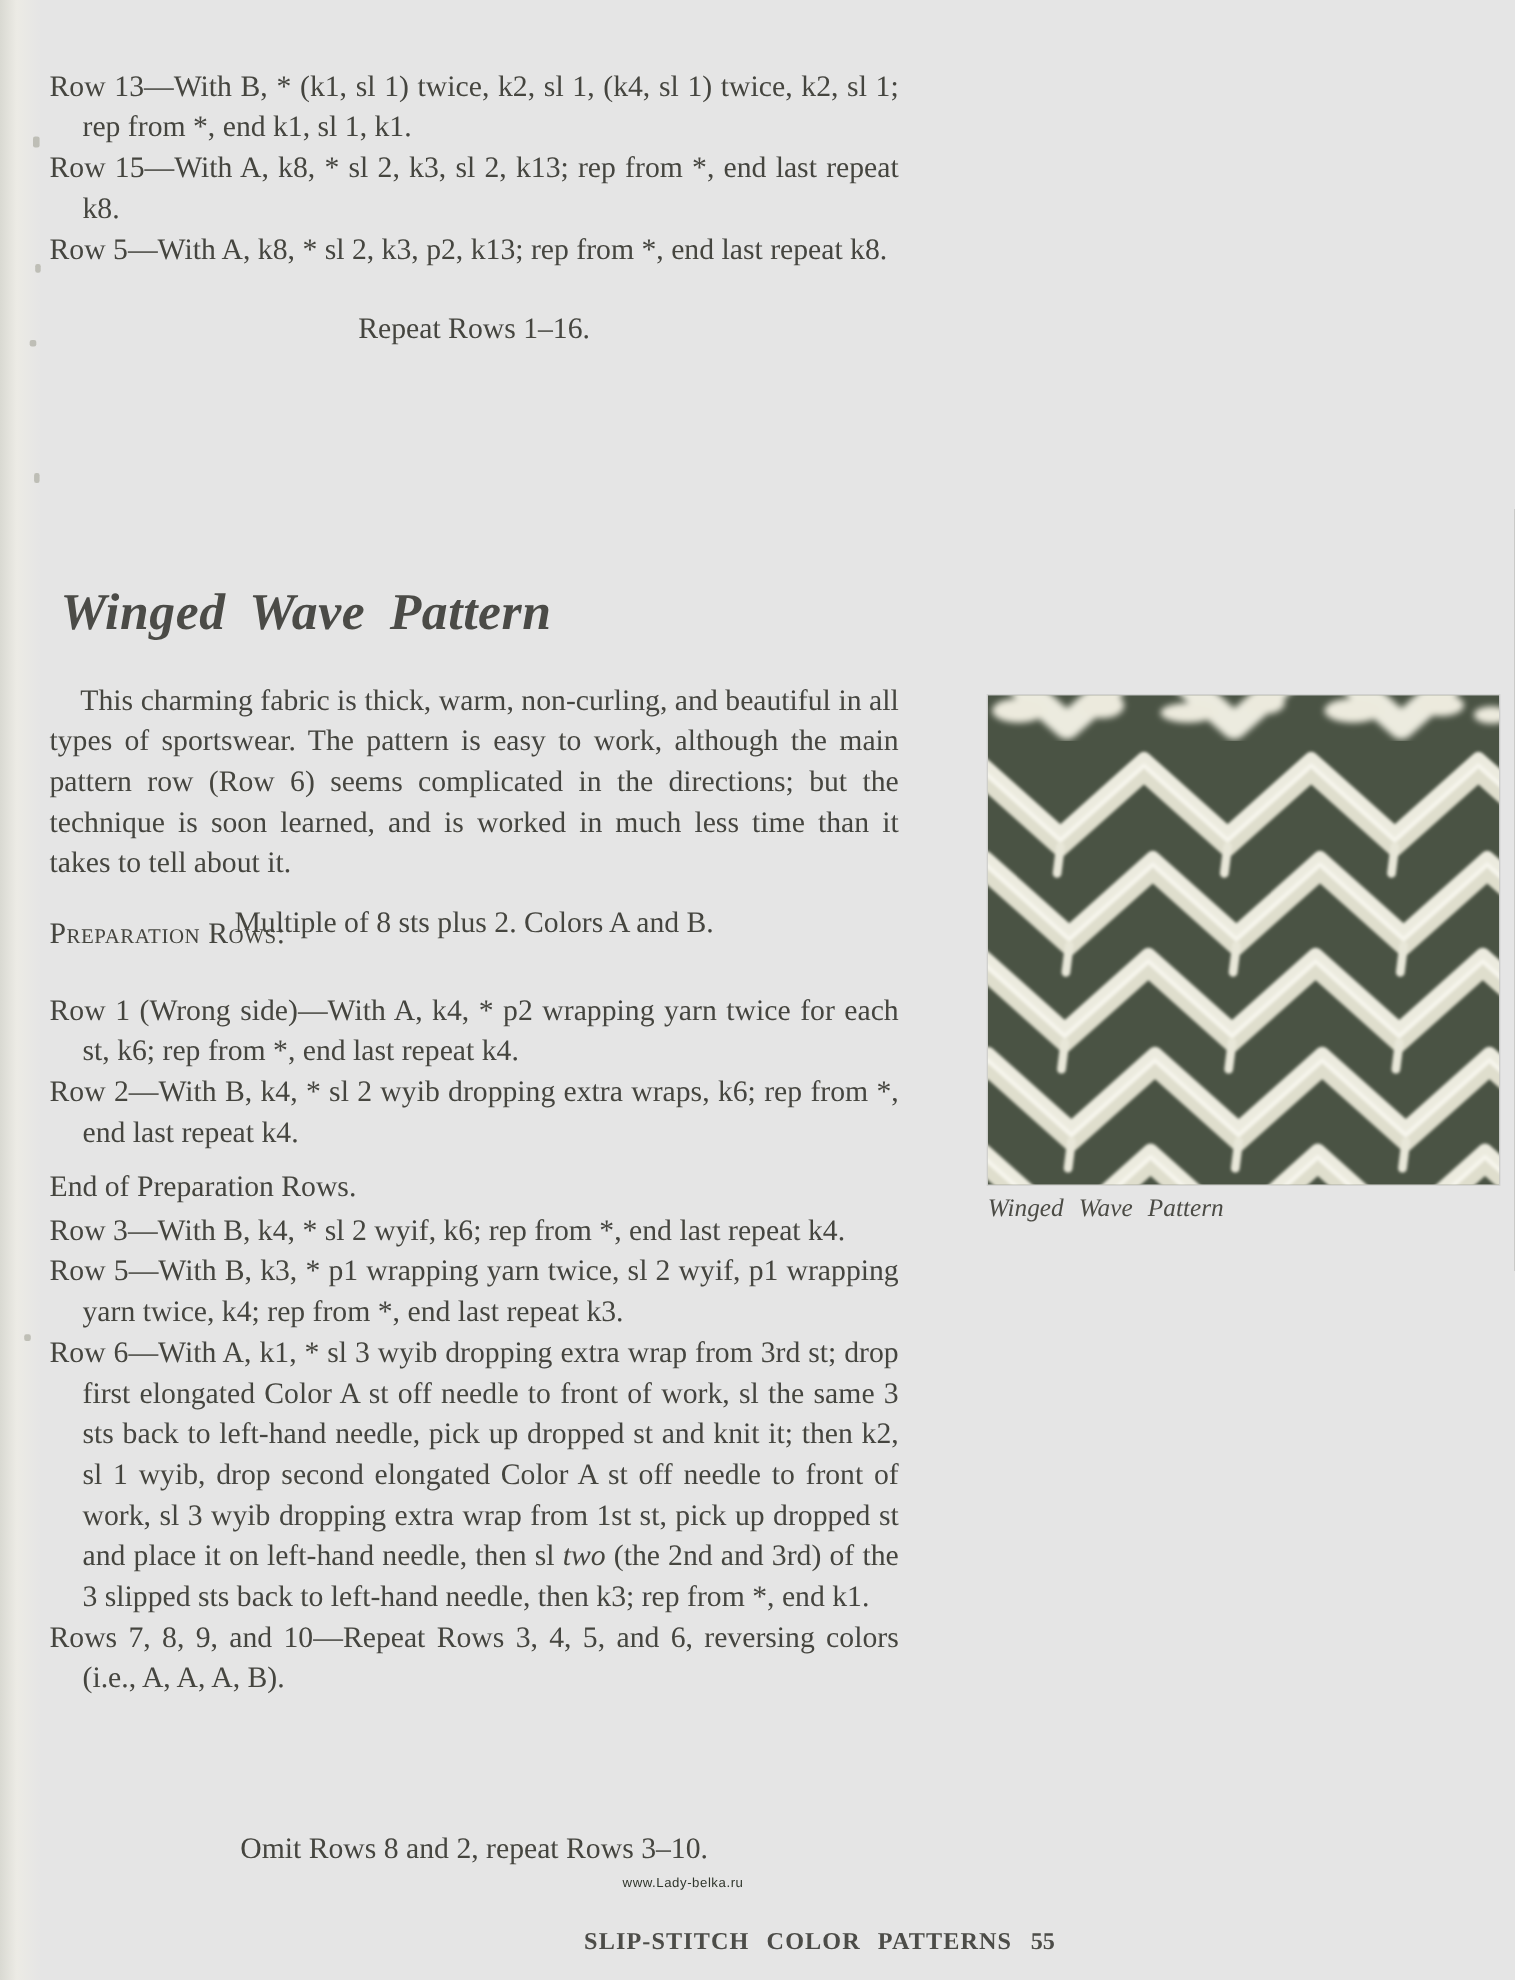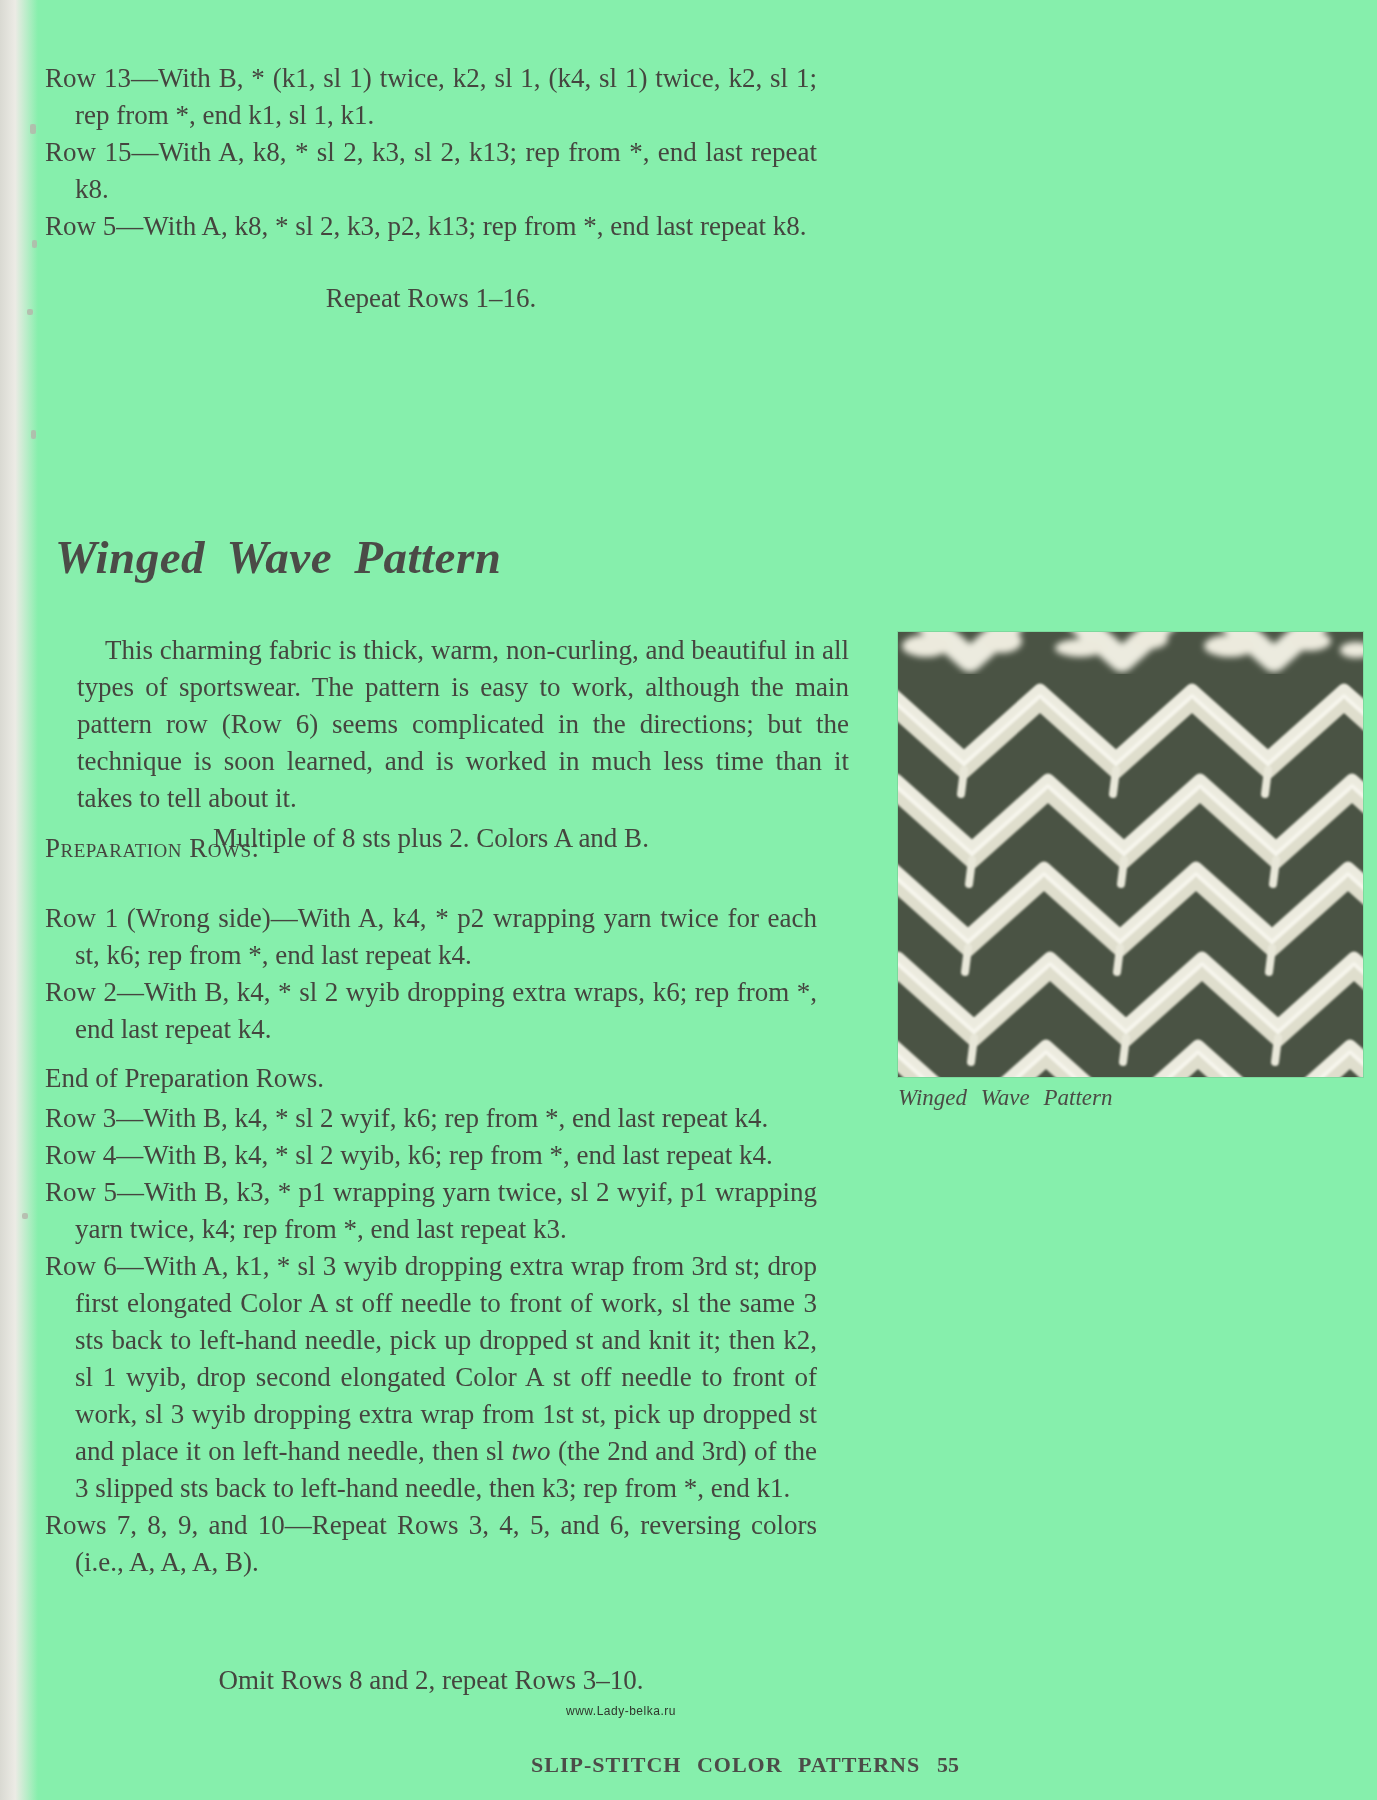--- a/index.html
+++ b/index.html
@@ -1,21 +1,21 @@
 <!DOCTYPE html>
 <html><head>
 <meta charset="utf-8">
 <style>
   html,body{margin:0;padding:0;}
   body{background:#9a9a96;}
   .page{
     position:relative;
     width:1377px;height:1800px;
     margin:0 auto;
-    background:#86efac;
+    background:#e5e5e5;
     overflow:hidden;
     font-family:"Liberation Serif","DejaVu Serif",serif;
     color:#45453f;
   }
   
   .edge-shadow{
     position:absolute;left:0;top:0;width:38px;height:1800px;
     background:linear-gradient(to right,#d9d9d2 0%,#ecebe5 40%,rgba(251,250,245,0) 100%);
   }
   .speck{position:absolute;background:#b4b4aa;border-radius:2px;opacity:.8;}
@@ -26,21 +26,21 @@
   .centered-note{margin:0;text-align:center;text-indent:0;padding:0;}
 
   .top-rows{top:60px;}
   .repeat-note{top:280px;}
 
   .article-title{
     position:absolute;left:55px;top:526px;margin:0;
     font-size:47px;line-height:62px;font-style:italic;font-weight:bold;
     color:#4b4b47;word-spacing:10px;letter-spacing:0.5px;
   }
-  .intro{top:632px;margin-left:32px;}
+  .intro{top:618px;}
   .intro p{margin:0;text-indent:28px;}
   .multiple-note{top:820px;}
   .prep-heading{top:830px;}
   .prep-heading p{margin:0;font-variant:small-caps;letter-spacing:0.5px;}
   .prep-rows{top:900px;}
   .end-prep{top:1060px;}
   .end-prep p{margin:0;}
   .main-rows{top:1100px;}
   .omit-note{top:1662px;}
 
@@ -114,21 +114,20 @@
     <p class="row-par">Row 1 (Wrong side)—With A, k4, * p2 wrapping yarn twice for each st, k6; rep from *, end last repeat k4.</p>
     <p class="row-par">Row 2—With B, k4, * sl 2 wyib dropping extra wraps, k6; rep from *, end last repeat k4.</p>
   </div>
 
   <div class="col body-text end-prep">
     <p>End of Preparation Rows.</p>
   </div>
 
   <div class="col body-text main-rows">
     <p class="row-par">Row 3—With B, k4, * sl 2 wyif, k6; rep from *, end last repeat k4.</p>
-    <p class="row-par">Row 4—With B, k4, * sl 2 wyib, k6; rep from *, end last repeat k4.</p>
     <p class="row-par">Row 5—With B, k3, * p1 wrapping yarn twice, sl 2 wyif, p1 wrapping yarn twice, k4; rep from *, end last repeat k3.</p>
     <p class="row-par"><span>Row 6—With A, k1, * sl 3 wyib dropping extra wrap from 3rd st; drop first elongated Color A st off needle to front of work, sl the same 3 sts back to left-hand needle, pick up dropped st and knit it; then k2, sl 1 wyib, drop second elongated Color A st off needle to front of work, sl 3 wyib dropping extra wrap from 1st st, pick up dropped st and place it on left-hand needle, then sl </span><i>two</i><span> (the 2nd and 3rd) of the 3 slipped sts back to left-hand needle, then k3; rep from *, end k1.</span></p>
     <p class="row-par">Rows 7, 8, 9, and 10—Repeat Rows 3, 4, 5, and 6, reversing colors (i.e., A, A, A, B).</p>
   </div>
 
   <div class="col body-text omit-note">
     <p class="centered-note">Omit Rows 8 and 2, repeat Rows 3–10.</p>
   </div>
 
   <div class="photo">

